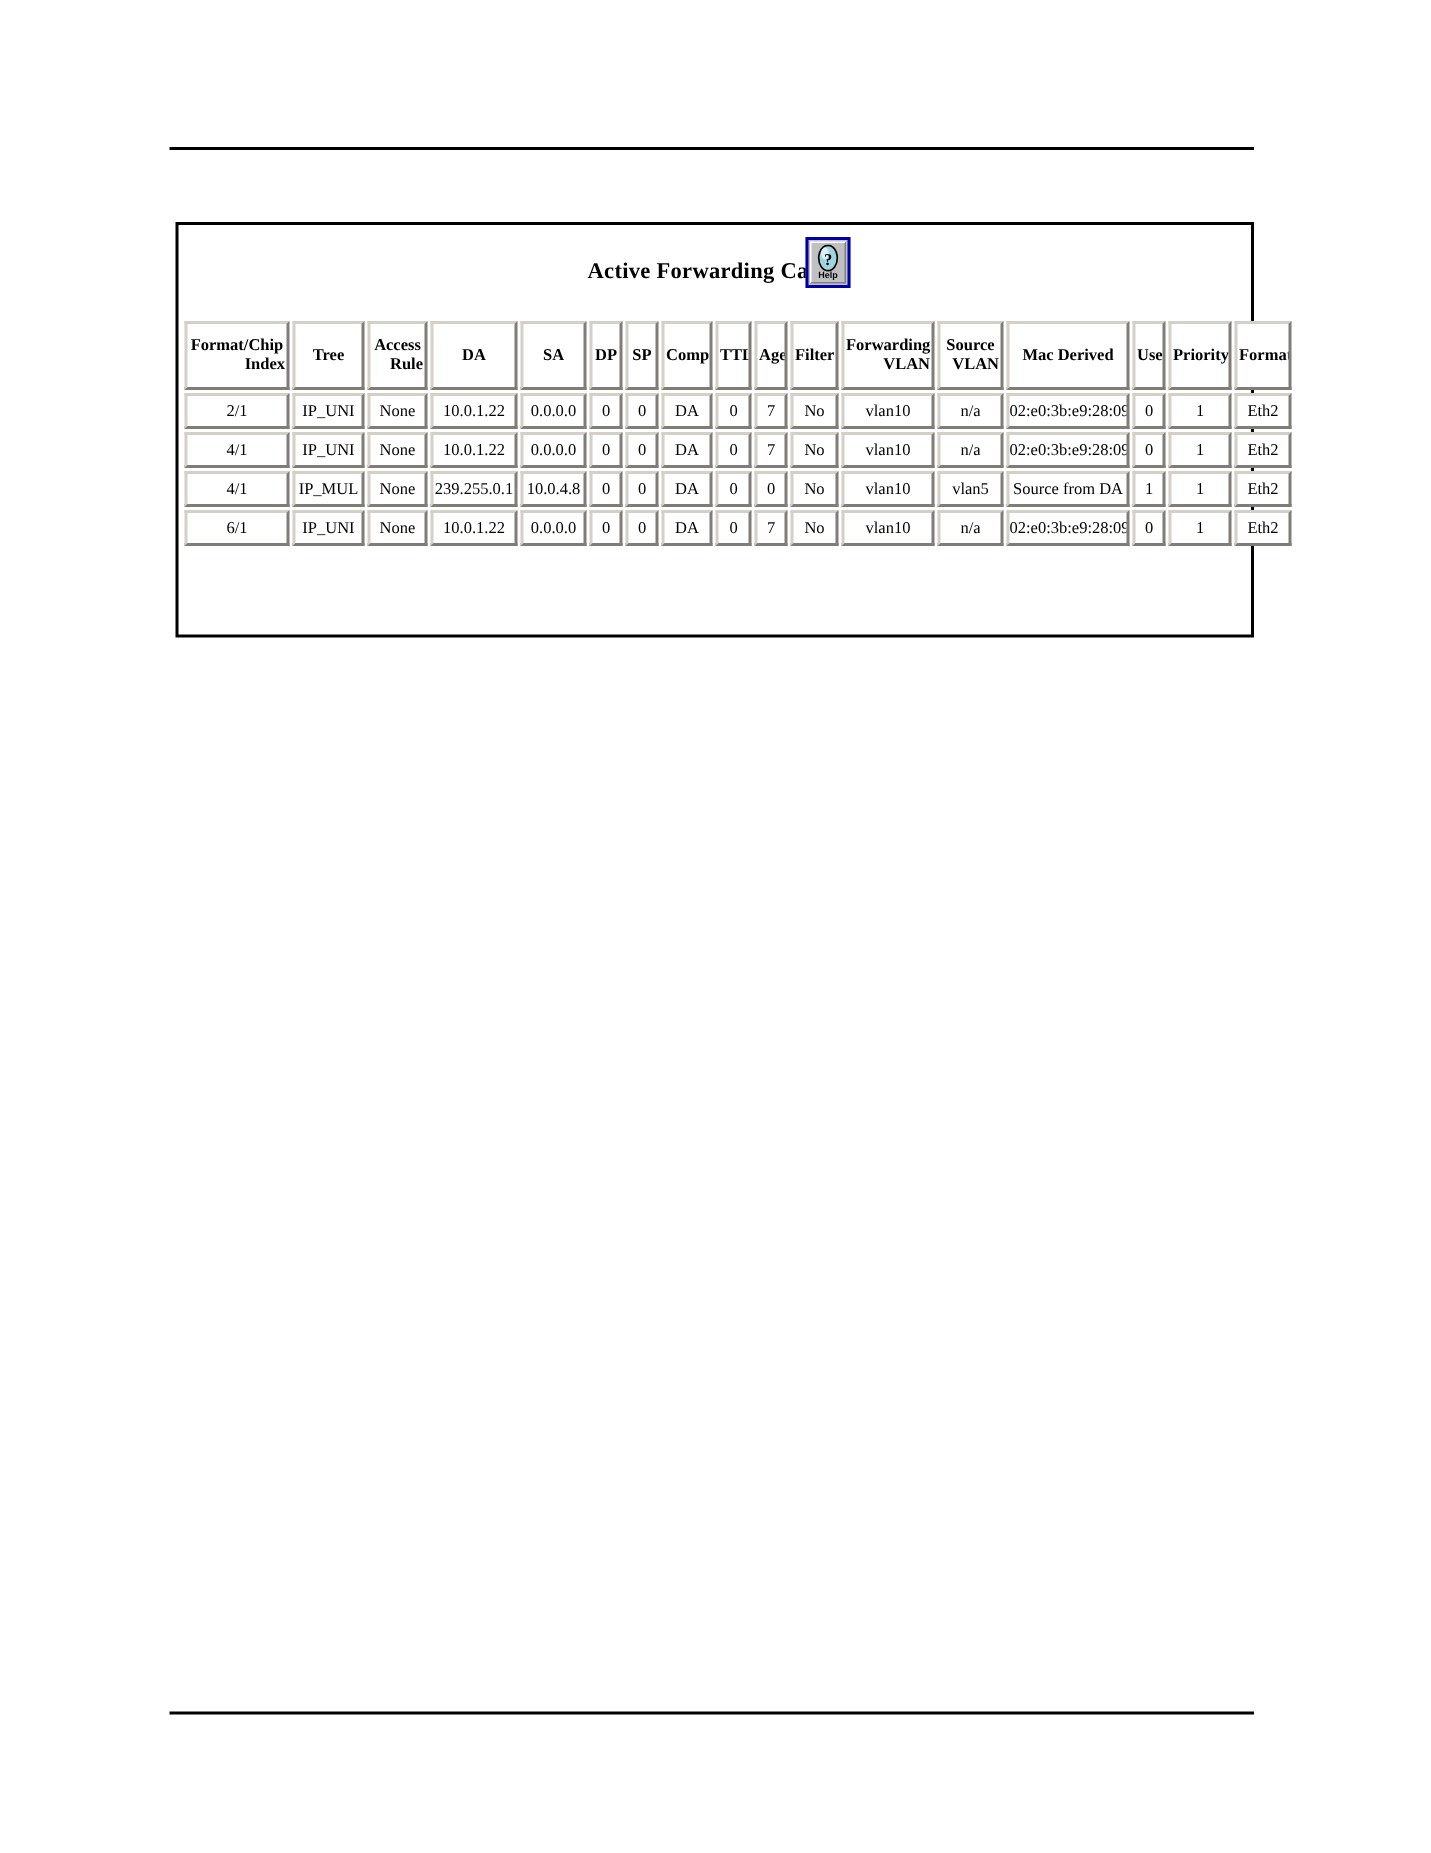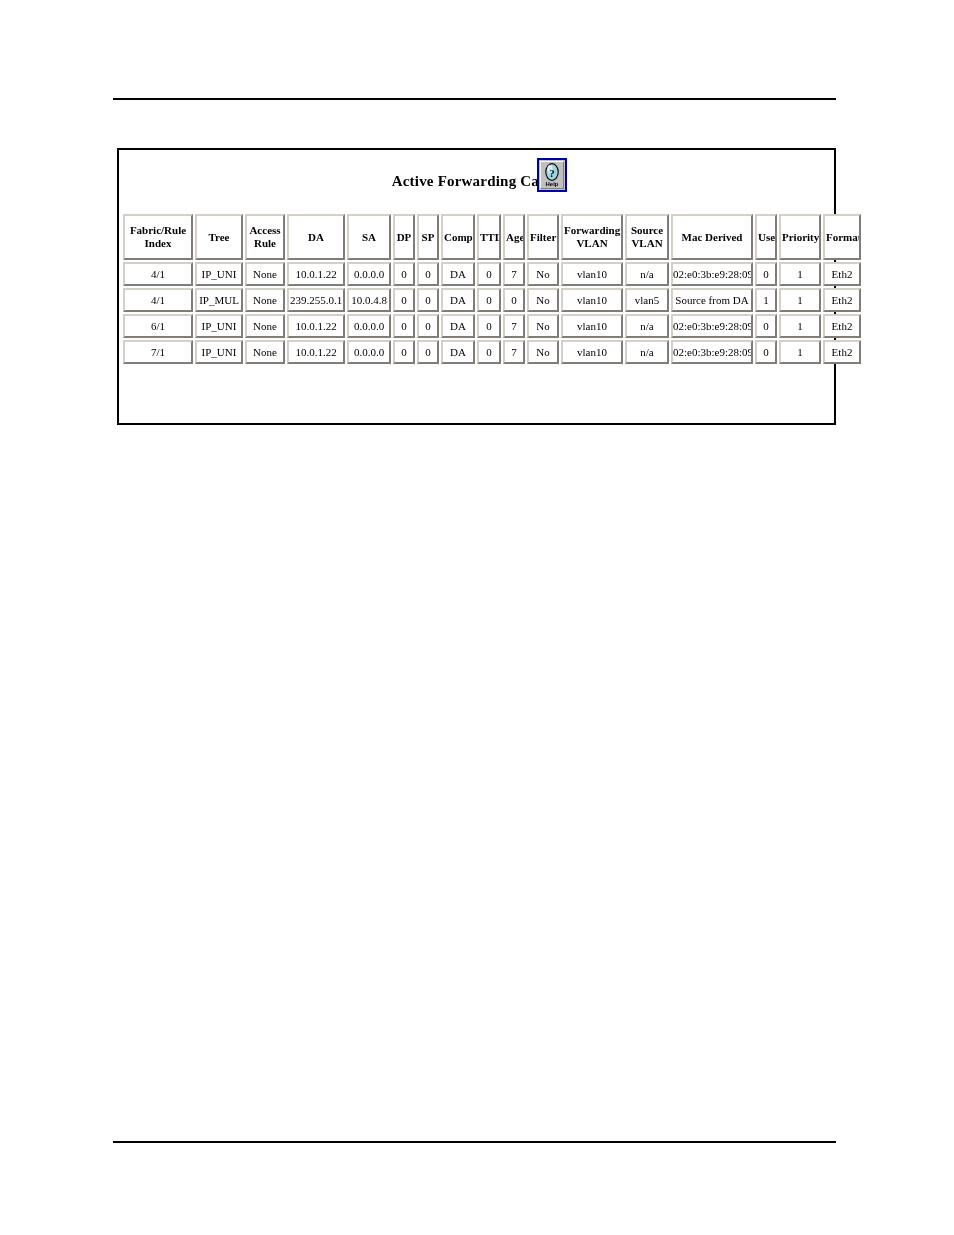--- a/index.html
+++ b/index.html
@@ -125,21 +125,21 @@
     height: 46px;
     line-height: 13px;
     white-space: normal;
     word-break: normal;
     padding: 2px 1px;
   }
   #afc-table td {
     height: 24px;
   }
   .th-wrap { display: block; }
-  .th-wrap .l2 { display: block; }
+  .th-wrap .l2 { display: block; text-align: right; }
 </style>
 </head>
 <body>
 
 <div class="page-rule top"></div>
 <div class="page-rule bottom"></div>
 
 <div id="screenshot-frame">
 
   <div id="title-area">
@@ -173,21 +173,21 @@
         <col style="width:62px">
       <col style="width:44px">
         <col style="width:82px">
         <col style="width:22px">
       <col style="width:42px">
         <col style="width:38px">
     </colgroup>
     <thead>
       <tr id="header-row">
           <th>
-            <span class="th-wrap"><span>Fabric/Rule</span><span class="l2">Index</span></span>
+            <span class="th-wrap"><span>Format/Chip</span><span class="l2">Index</span></span>
           </th>
           <th>
             <span class="th-wrap"><span>Tree</span></span>
           </th>
           <th>
             <span class="th-wrap"><span>Access</span><span class="l2">Rule</span></span>
           </th>
           <th>
             <span class="th-wrap"><span>DA</span></span>
           </th>
@@ -226,20 +226,39 @@
           </th>
           <th>
             <span class="th-wrap"><span>Priority</span></span>
           </th>
           <th>
             <span class="th-wrap"><span>Format</span></span>
           </th>
         </tr>
     </thead>
     <tbody id="table-body">
+        <tr>
+          <td>2/1</td>
+          <td>IP_UNI</td>
+          <td>None</td>
+          <td>10.0.1.22</td>
+          <td>0.0.0.0</td>
+          <td>0</td>
+          <td>0</td>
+          <td>DA</td>
+          <td>0</td>
+          <td>7</td>
+          <td>No</td>
+          <td>vlan10</td>
+          <td>n/a</td>
+          <td>02:e0:3b:e9:28:09</td>
+          <td>0</td>
+          <td>1</td>
+          <td>Eth2</td>
+        </tr>
         <tr>
           <td>4/1</td>
           <td>IP_UNI</td>
           <td>None</td>
           <td>10.0.1.22</td>
           <td>0.0.0.0</td>
           <td>0</td>
           <td>0</td>
           <td>DA</td>
           <td>0</td>
@@ -283,35 +302,16 @@
           <td>0</td>
           <td>7</td>
           <td>No</td>
           <td>vlan10</td>
           <td>n/a</td>
           <td>02:e0:3b:e9:28:09</td>
           <td>0</td>
           <td>1</td>
           <td>Eth2</td>
         </tr>
-        <tr>
-          <td>7/1</td>
-          <td>IP_UNI</td>
-          <td>None</td>
-          <td>10.0.1.22</td>
-          <td>0.0.0.0</td>
-          <td>0</td>
-          <td>0</td>
-          <td>DA</td>
-          <td>0</td>
-          <td>7</td>
-          <td>No</td>
-          <td>vlan10</td>
-          <td>n/a</td>
-          <td>02:e0:3b:e9:28:09</td>
-          <td>0</td>
-          <td>1</td>
-          <td>Eth2</td>
-        </tr>
       </tbody>
   </table>
 
 </div>
 
 </body></html>

